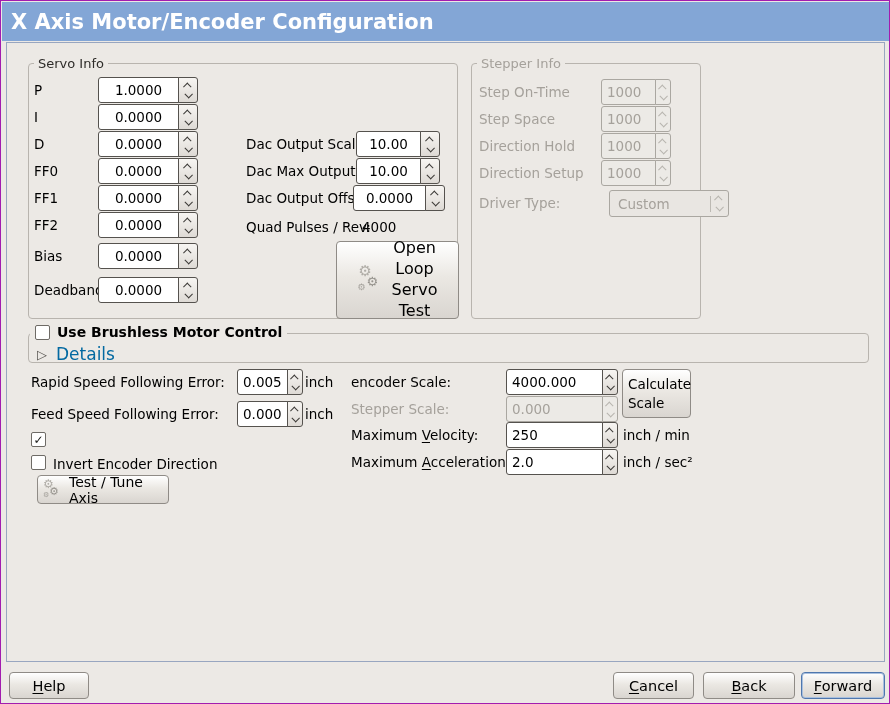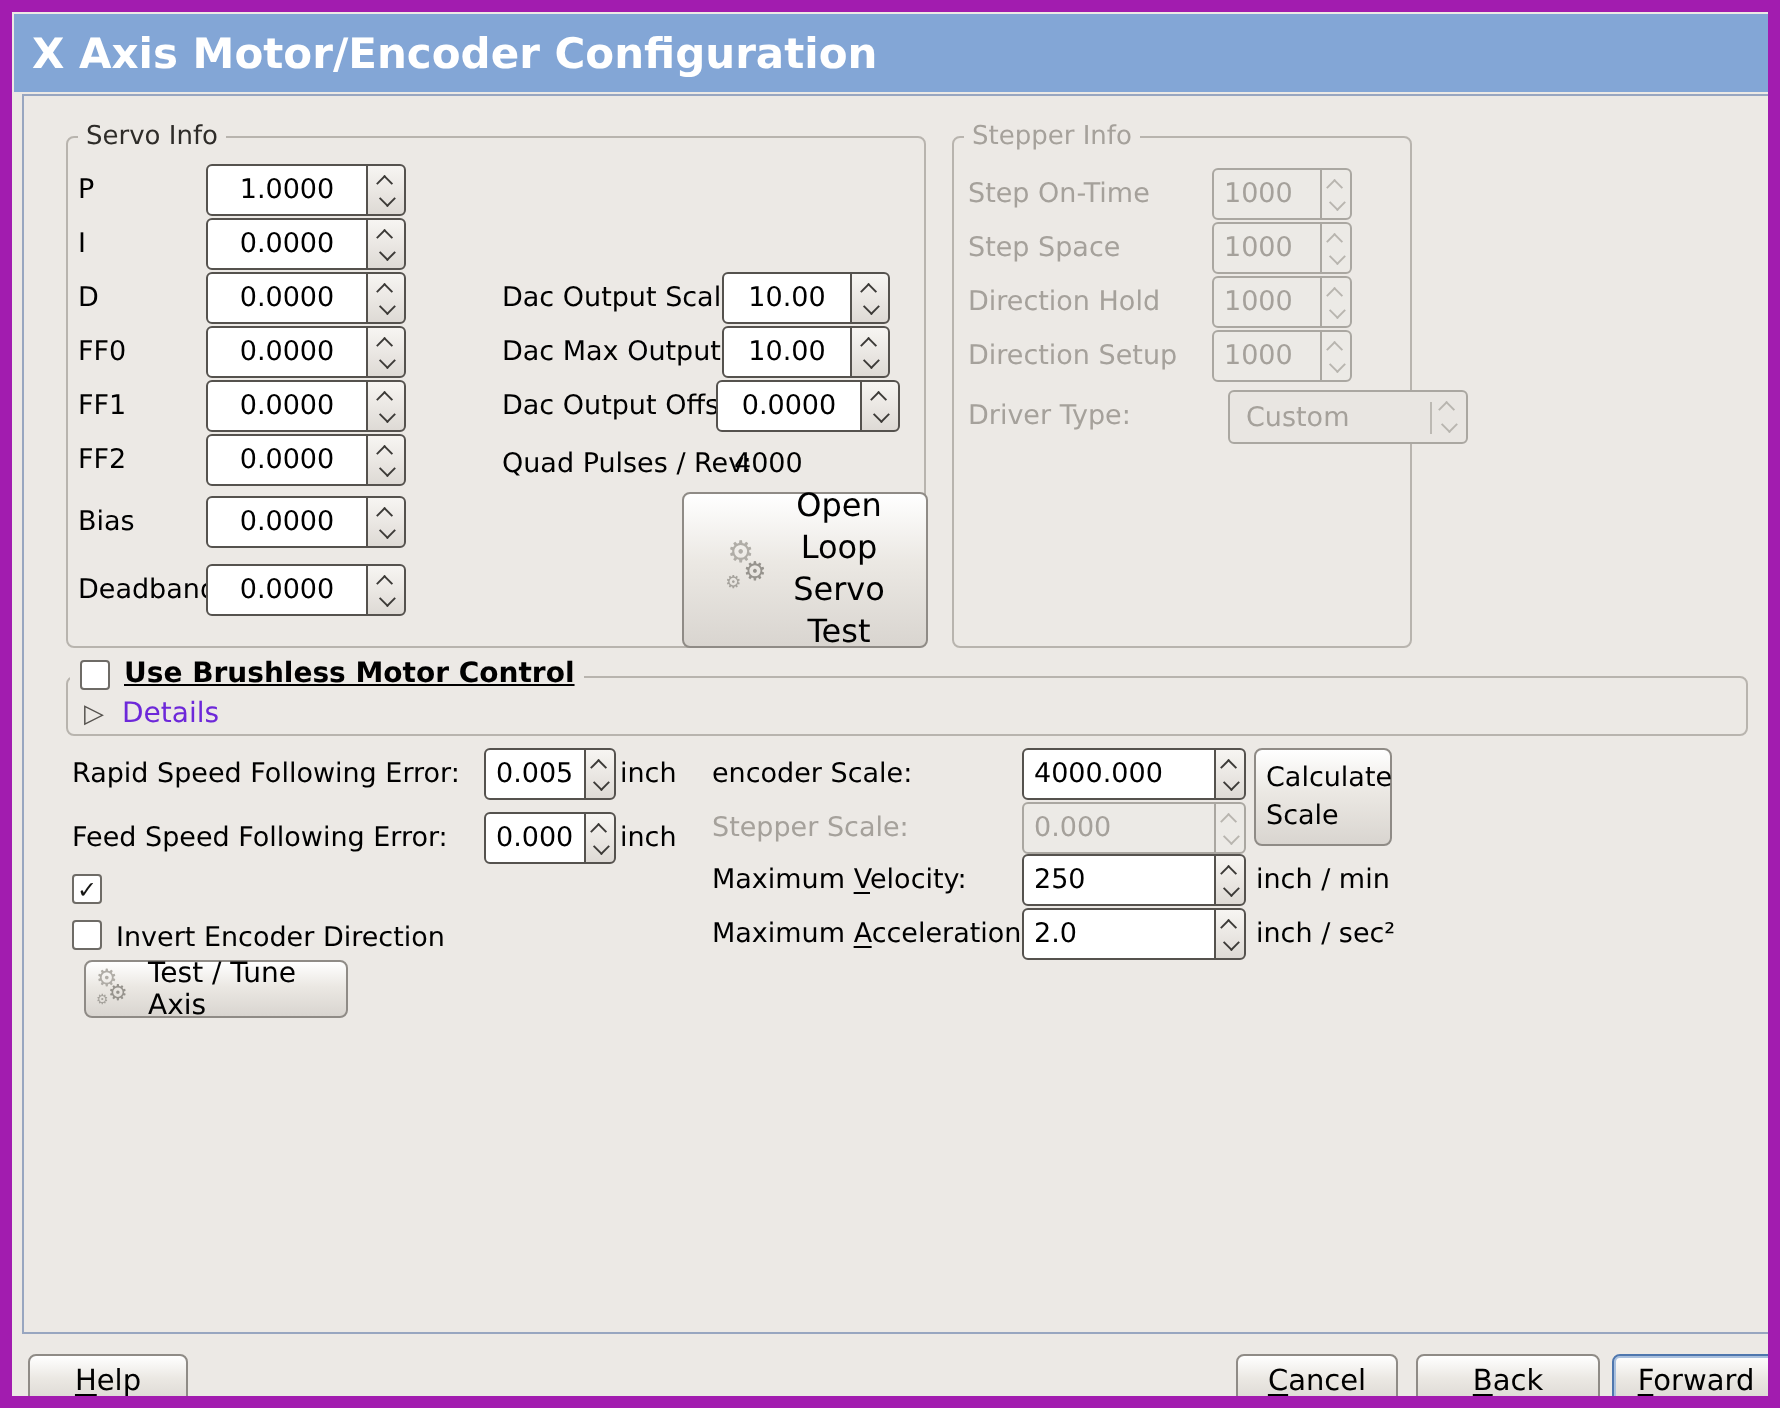--- a/index.html
+++ b/index.html
@@ -1,16 +1,16 @@
 <!DOCTYPE html>
 <html><head>
 <meta charset="utf-8">
 <style>
   html,body{margin:0;padding:0;background:#d8d5d1;font-family:"DejaVu Sans","Liberation Sans",sans-serif;}
-  .window{position:relative;width:890px;height:704px;background:#ece9e5;border:6px solid #a21caf;box-sizing:border-box;overflow:hidden;}
+  .window{position:relative;width:890px;height:704px;background:#ece9e5;border:1px solid #a21caf;box-sizing:border-box;overflow:hidden;}
   .titlebar{position:absolute;left:1px;top:1px;width:887px;height:39px;background:#83a6d6;color:#ffffff;
             font-weight:bold;font-size:21px;display:flex;align-items:center;padding-left:9px;box-sizing:border-box;}
   .panel{position:absolute;left:5px;top:41px;width:879px;height:620px;border:1px solid #98a6c0;box-sizing:border-box;}
   .gtkframe{position:absolute;border:1px solid #b8b4ae;border-radius:4px;box-sizing:border-box;}
   .flabel{position:absolute;font-size:13px;color:#2e2c29;background:#ece9e5;padding:0 4px;white-space:nowrap;}
   .flabel.dis{color:#a5a19b;}
   .lbl{position:absolute;font-size:13.5px;color:#000;line-height:26px;white-space:nowrap;}
   .lbl.dis{color:#a5a19b;}
   .spin{position:absolute;display:flex;height:26px;box-sizing:border-box;}
   .spin input{flex:1;min-width:0;background:#fff;border:1px solid #55524e;border-radius:3px 0 0 3px;
@@ -201,27 +201,27 @@
   <div class="combo" style="left:572px;top:189px;width:120px;height:27px;margin-left:36px;">
     <span class="txt">Custom</span>
     <span class="sep"></span>
     <span class="arr">
         <span class="chev up dis"></span>
         <span class="chev down dis"></span>
       </span>
   </div>
 
   <div class="gtkframe" style="left:27px;top:332px;width:841px;height:30px;"></div>
-  <div style="position:absolute;left:29px;top:323px;display:flex;align-items:center;gap:7px;background:#ece9e5;padding:0 5px;text-decoration:underline;">
+  <div style="position:absolute;left:29px;top:323px;display:flex;align-items:center;gap:7px;background:#ece9e5;padding:0 5px;">
     <span class="cb"></span>
     <span class="boldlbl">Use Brushless Motor Control</span>
   </div>
   <div style="position:absolute;left:36px;top:343px;display:flex;align-items:center;gap:9px;">
     <span class="exp-tri">▷</span>
-    <span style="font-size:14px;color:#6d28d9;">Details</span>
+    <span style="font-size:17px;color:#0369a1;">Details</span>
   </div>
 
   <span class="lbl" style="left:30px;top:368px;">Rapid Speed Following Error:</span>
   <div class="spin narrow" style="left:236px;top:368px;width:66px;">
     <input value="0.0050" style="">
     <div class="btns">
         <span class="chev up"></span>
         <span class="chev down"></span>
       </div>
   </div>

